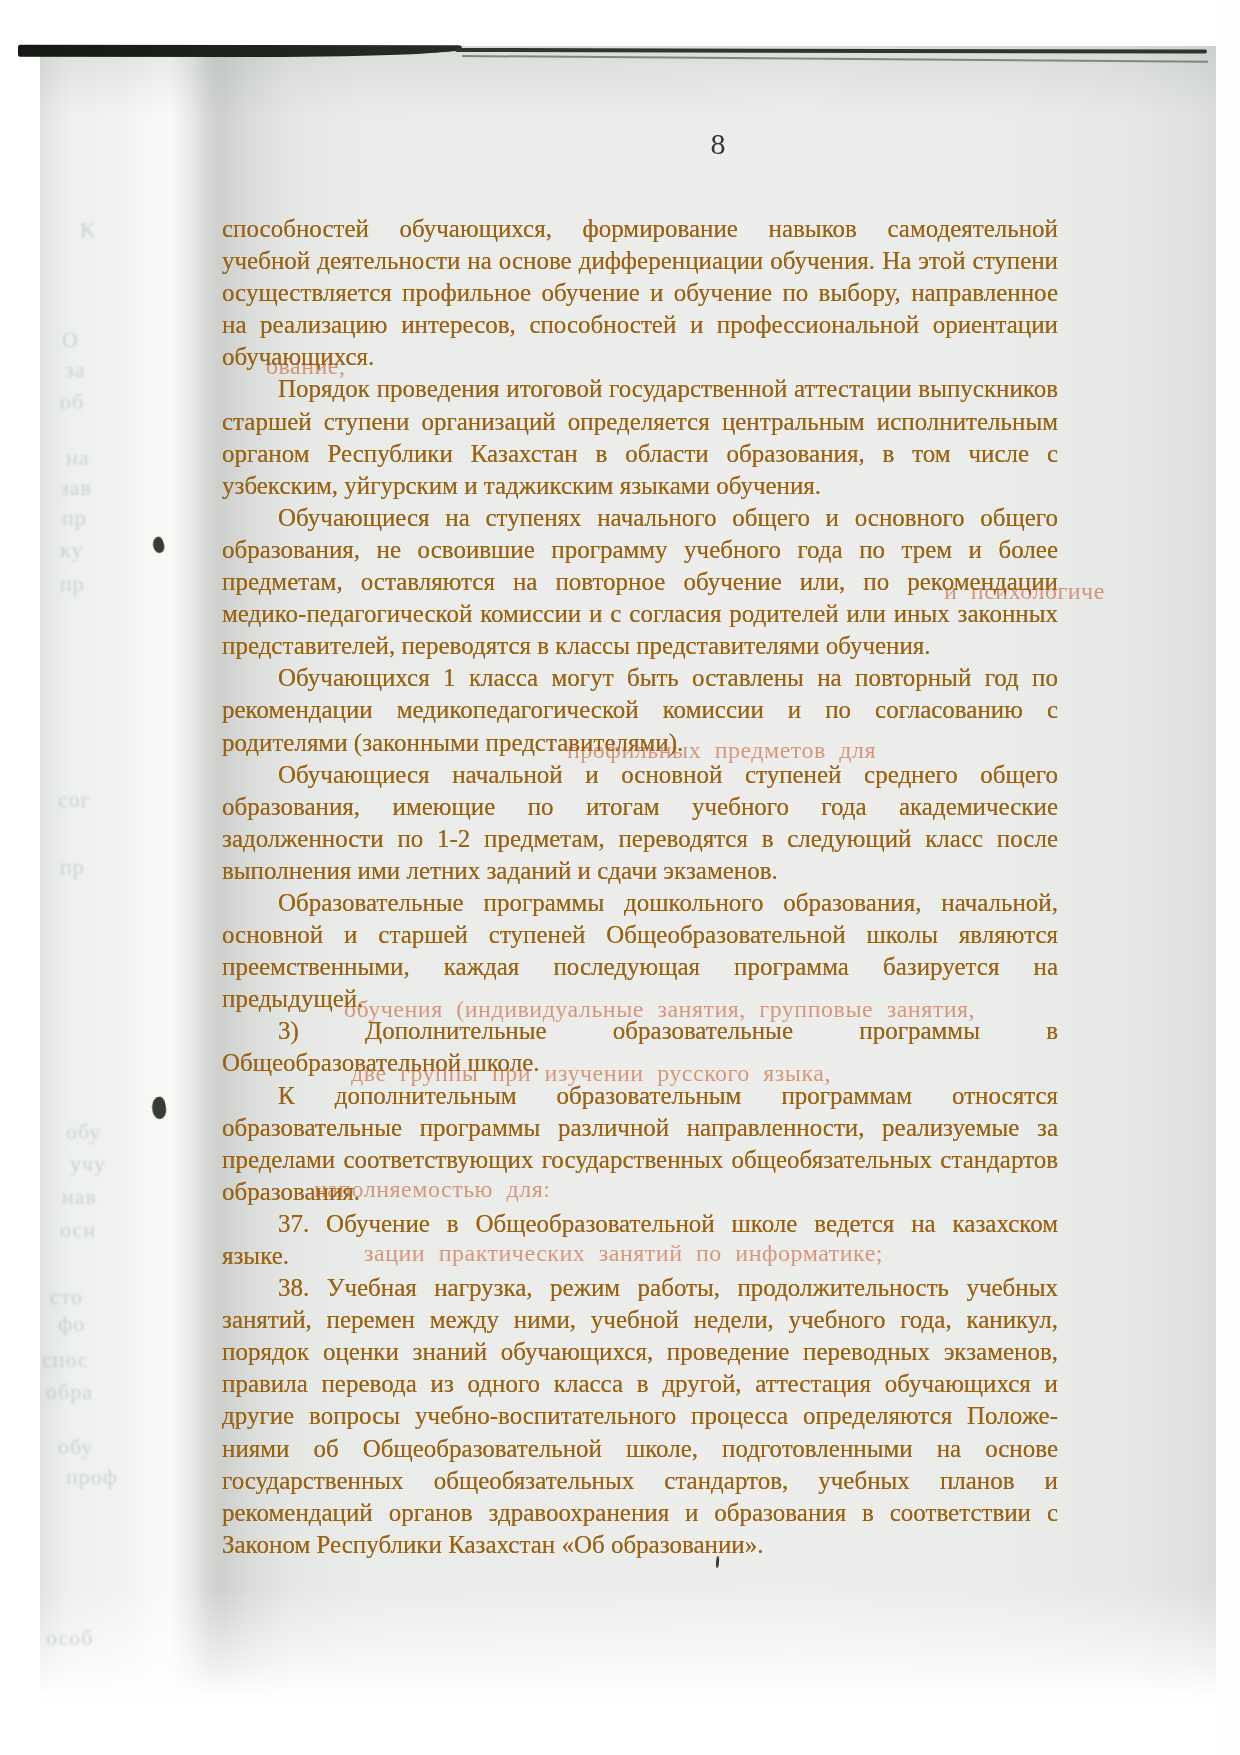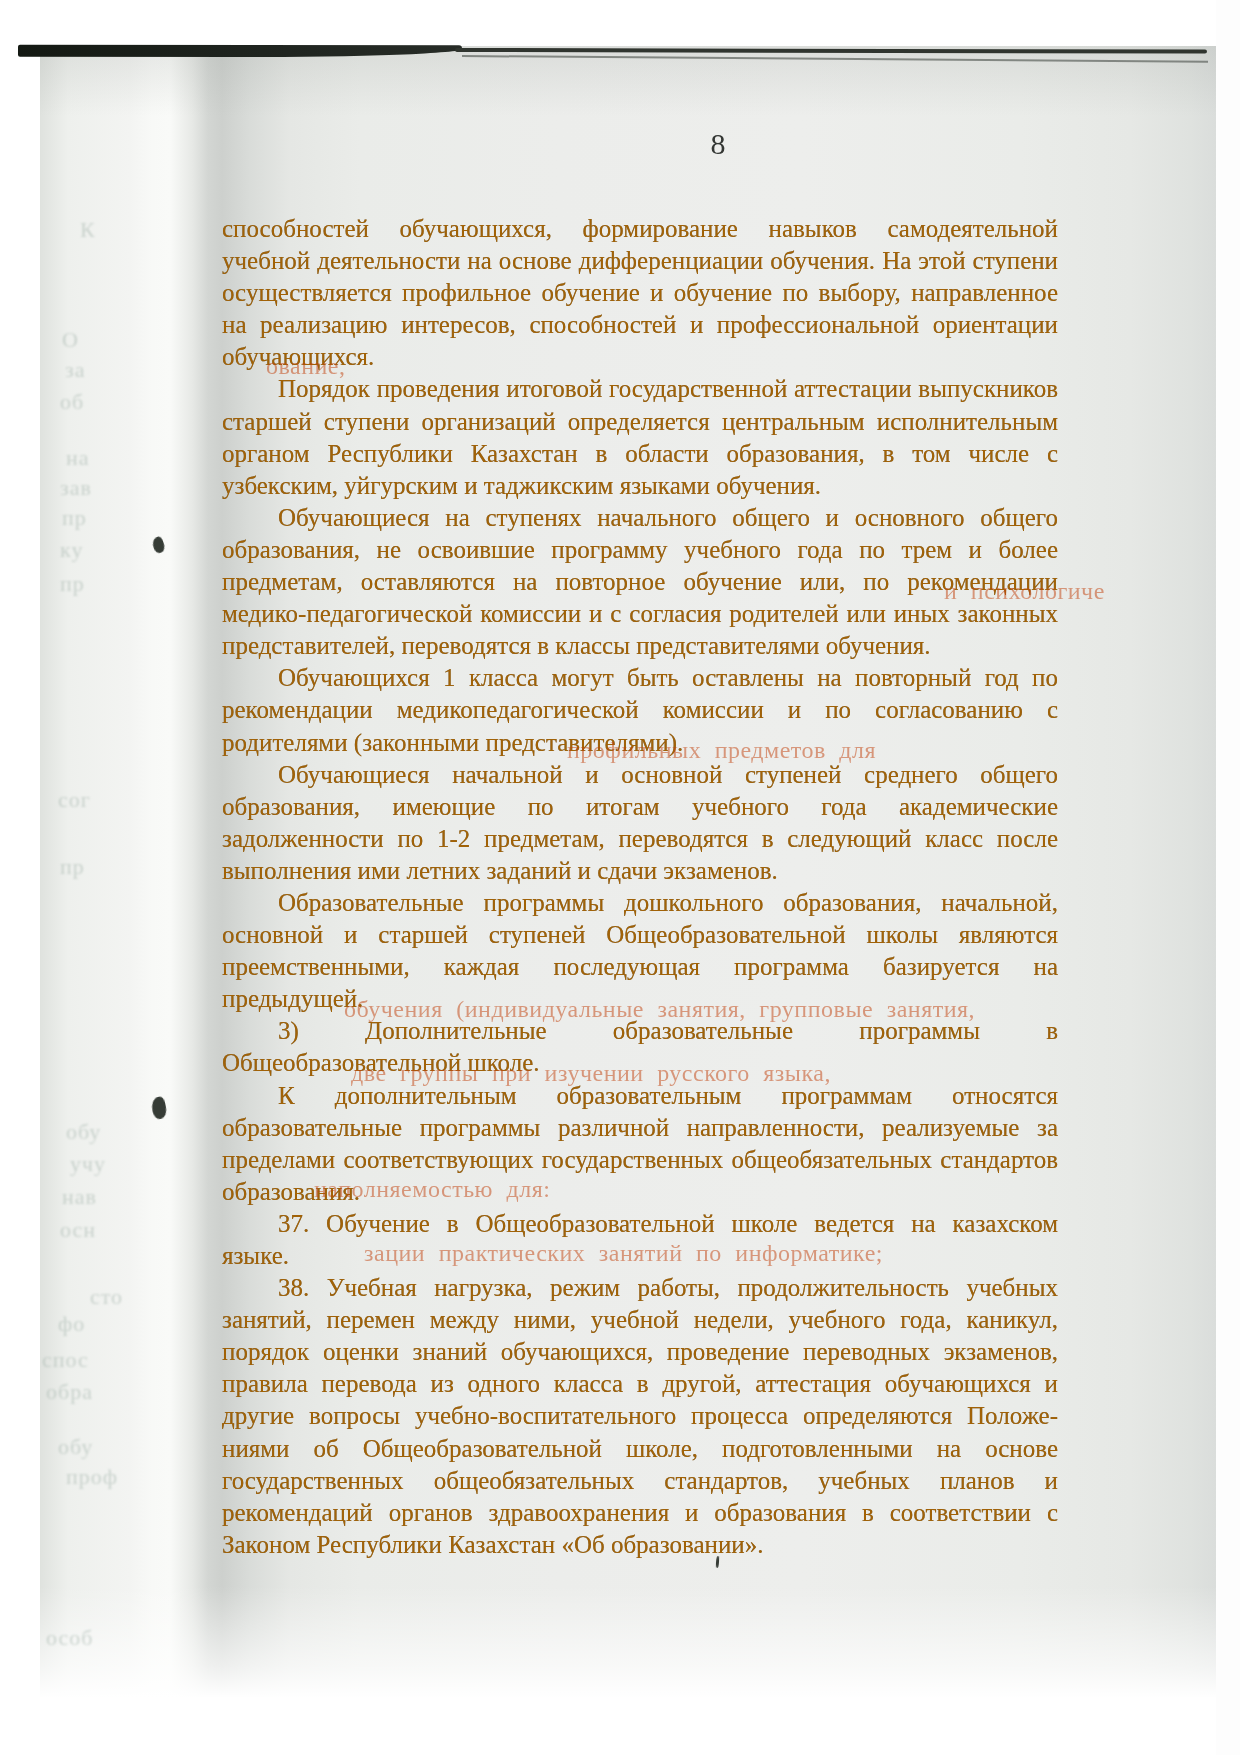--- a/index.html
+++ b/index.html
@@ -132,21 +132,21 @@
       <span class="margin-frag" style="left: 60px; top: 476px;">зав</span>
       <span class="margin-frag" style="left: 62px; top: 506px;">пр</span>
       <span class="margin-frag" style="left: 60px; top: 538px;">ку</span>
       <span class="margin-frag" style="left: 60px; top: 572px;">пр</span>
       <span class="margin-frag" style="left: 58px; top: 788px;">сог</span>
       <span class="margin-frag" style="left: 60px; top: 855px;">пр</span>
       <span class="margin-frag" style="left: 66px; top: 1120px;">обу</span>
       <span class="margin-frag" style="left: 70px; top: 1152px;">учу</span>
       <span class="margin-frag" style="left: 62px; top: 1185px;">нав</span>
       <span class="margin-frag" style="left: 60px; top: 1218px;">осн</span>
-      <span class="margin-frag" style="left: 50px; top: 1285px; margin-left: 40px;">сто</span>
+      <span class="margin-frag" style="left: 50px; top: 1285px;">сто</span>
       <span class="margin-frag" style="left: 58px; top: 1312px;">фо</span>
       <span class="margin-frag" style="left: 42px; top: 1348px;">спос</span>
       <span class="margin-frag" style="left: 46px; top: 1380px;">обра</span>
       <span class="margin-frag" style="left: 58px; top: 1435px;">обу</span>
       <span class="margin-frag" style="left: 66px; top: 1465px;">проф</span>
       <span class="margin-frag" style="left: 46px; top: 1578px; margin-top: 48px;">особ</span>
     </div>
   <div id="marks-layer">
       <div class="ink-mark" style="left: 153px; top: 537px; width: 11px; height: 16px; transform: rotate(-20deg);"></div>
       <div class="ink-mark" style="left: 152px; top: 1097px; width: 14px; height: 22px; transform: rotate(-12deg);"></div>

